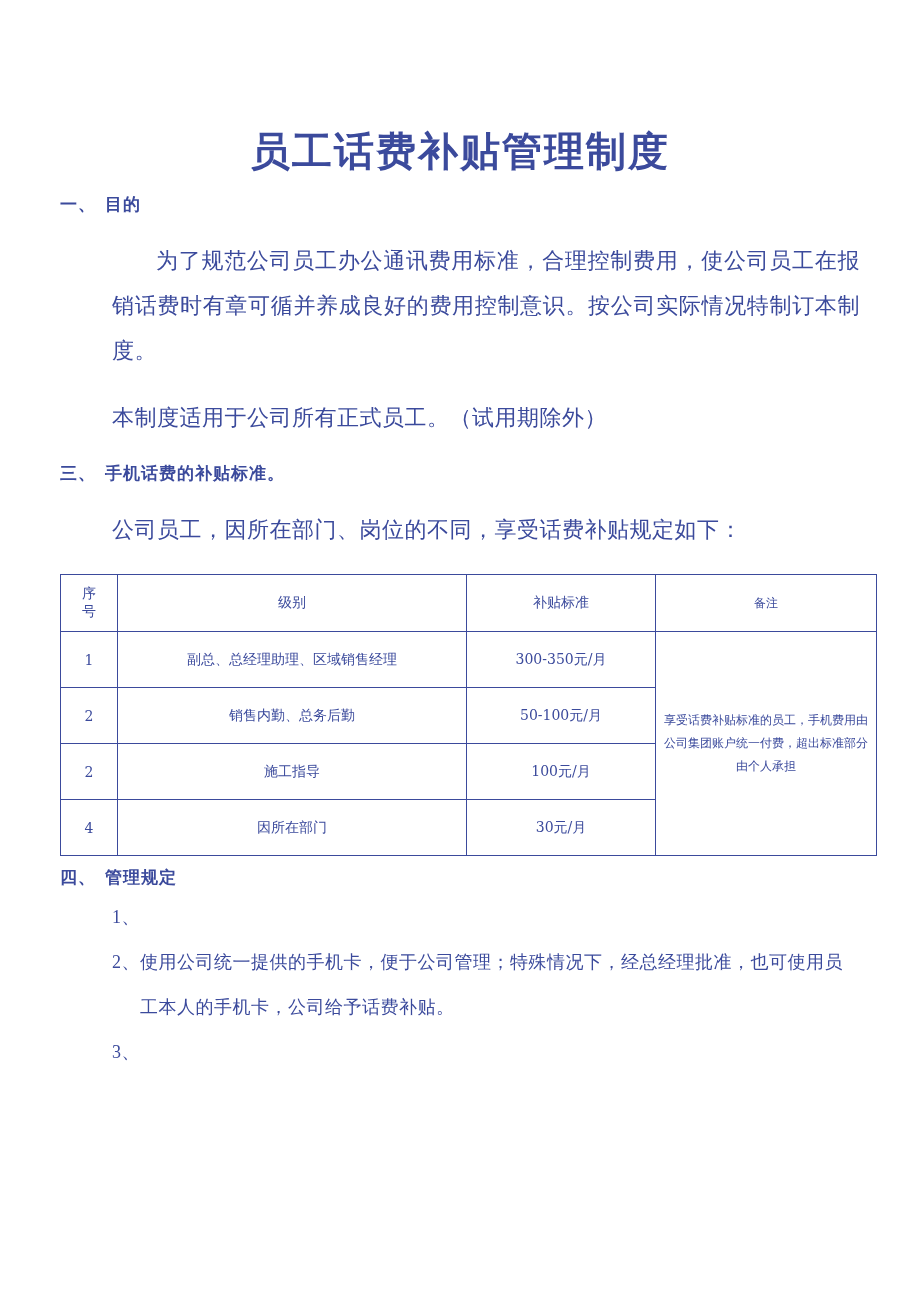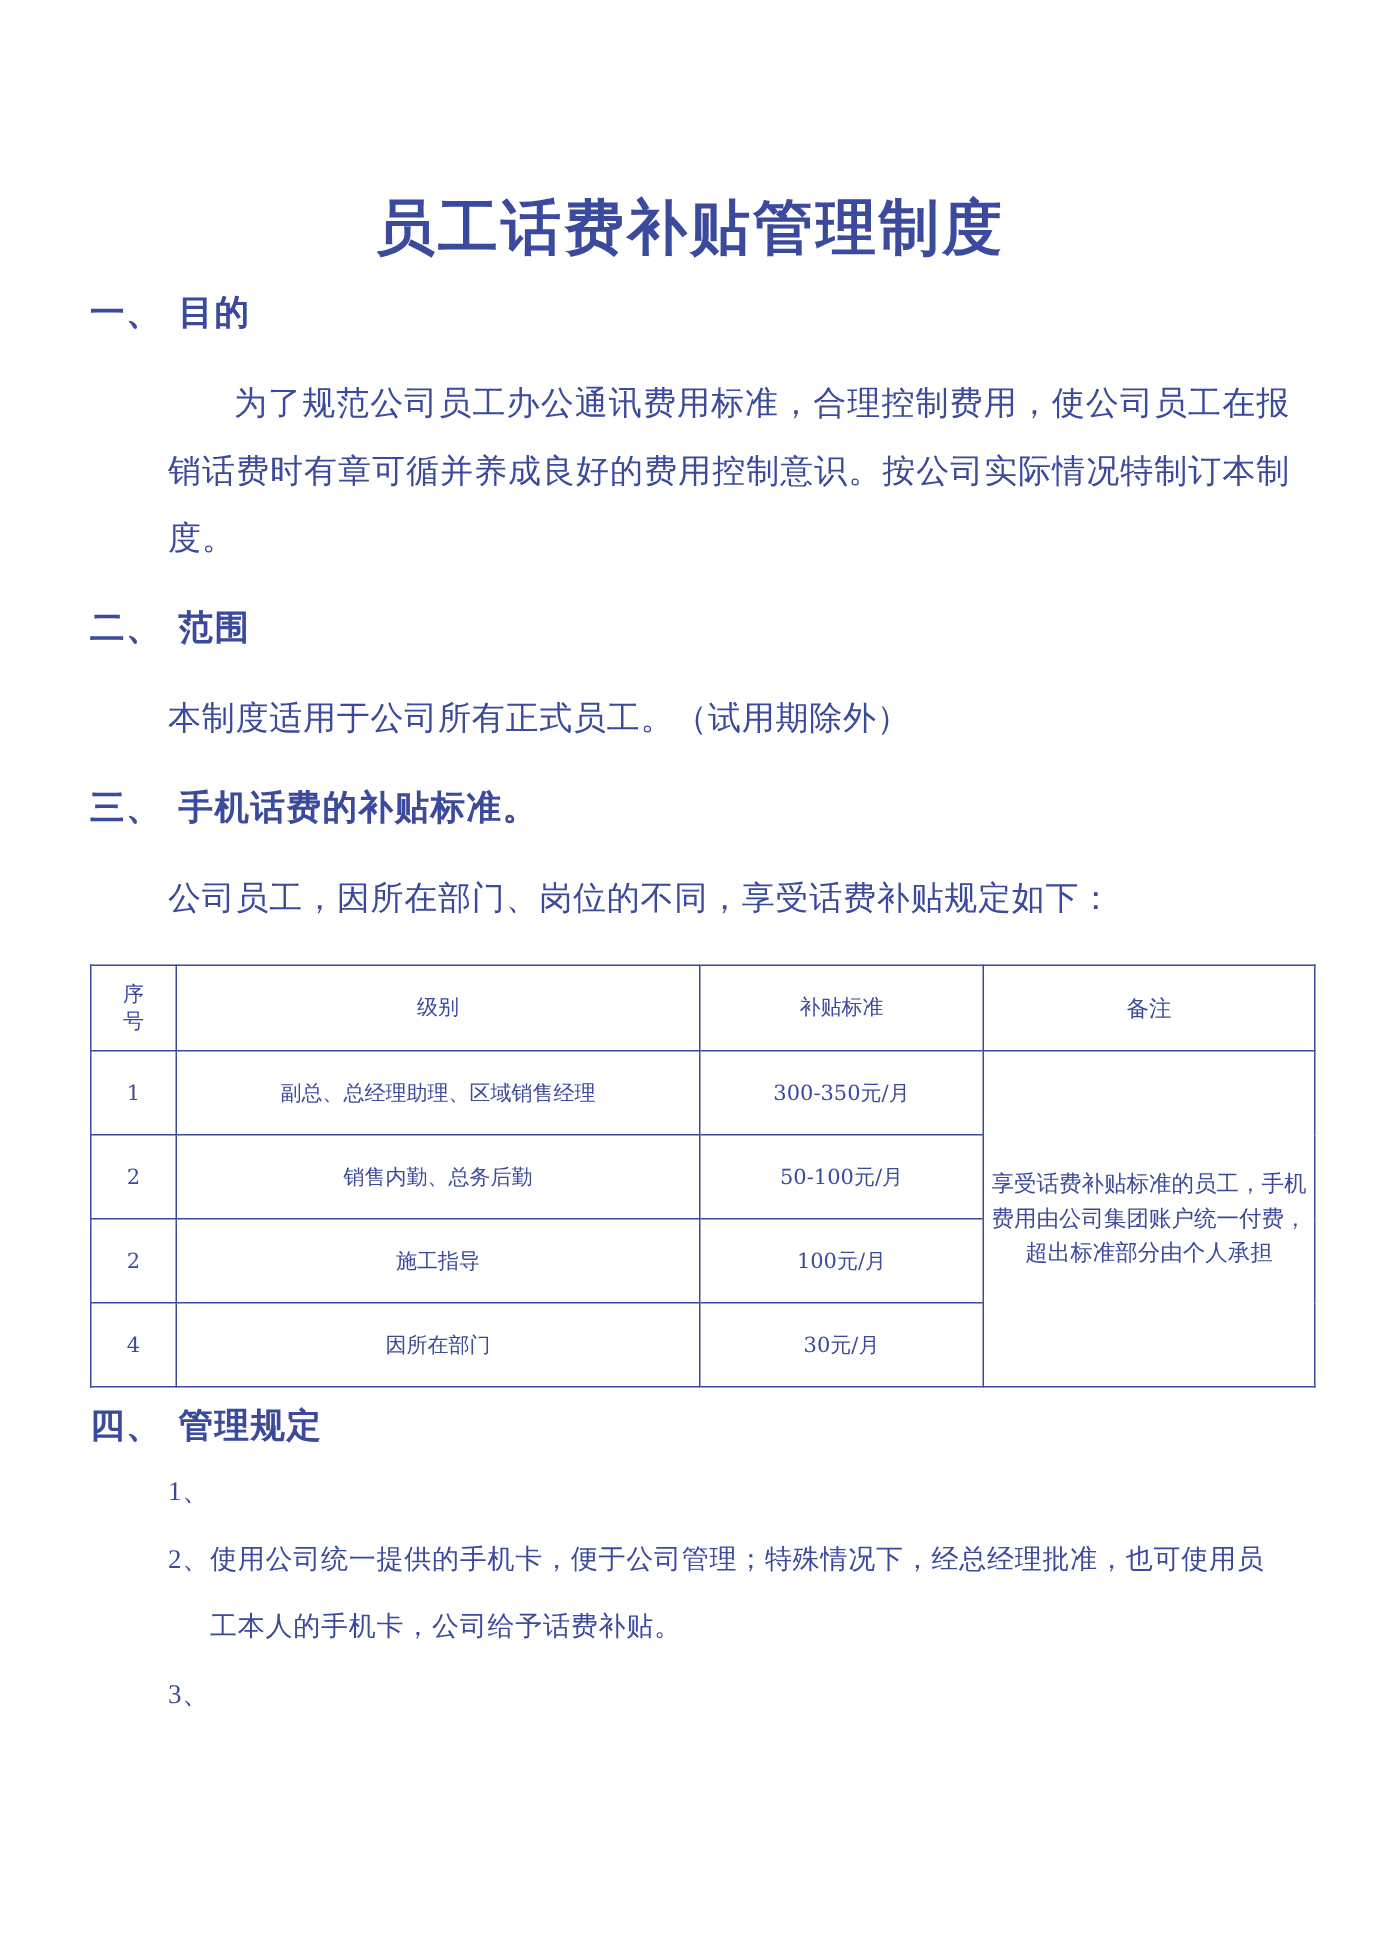--- a/index.html
+++ b/index.html
@@ -25,21 +25,21 @@
   .doc-title {
     text-align: center;
     font-size: 40px;
     font-weight: bold;
     color: #3b4a9c;
     letter-spacing: 2px;
     margin: 28px 0 14px 0;
     font-family: "DejaVu Serif", "Liberation Serif", serif;
   }
   .h-sec {
-    font-size: 23px;
+    font-size: 17px;
     font-weight: bold;
     color: #3b4a9c;
     margin: 10px 0 6px 0;
     letter-spacing: 1px;
     font-family: "DejaVu Serif", "Liberation Serif", serif;
   }
   .h-sec .num {
     margin-right: 2px;
   }
   .para {
@@ -94,21 +94,21 @@
   }
   table.subsidy td.col-level {
     width: 340px;
     margin-top: 30px;
   }
   table.subsidy td.col-std {
     width: 180px;
   }
   table.subsidy td.col-note {
     width: 212px;
-    font-size: 15px;
+    font-size: 12px;
     line-height: 23px;
   }
   tr.head td {
     height: 44px;
     font-size: 14px;
   }
   tr.body td {
     height: 43px;
   }
   .nowrap {
@@ -121,24 +121,20 @@
 <div class="page">
 
   <h1 class="doc-title">员工话费补贴管理制度</h1>
 
   <div class="h-sec">
     <span class="num">一、</span>
     <span>目的</span>
   </div>
   <p class="para indent2">为了规范公司员工办公通讯费用标准，合理控制费用，使公司员工在报销话费时有章可循并养成良好的费用控制意识。按公司实际情况特制订本制度。</p>
 
-  <div class="h-sec">
-    <span class="num">二、</span>
-    <span>范围</span>
-  </div>
   <p class="para pl1">本制度适用于公司所有正式员工。（试用期除外）</p>
 
   <div class="h-sec">
     <span class="num">三、</span>
     <span>手机话费的补贴标准。</span>
   </div>
   <p class="para pl2">公司员工，因所在部门、岗位的不同，享受话费补贴规定如下：</p>
 
   <table class="subsidy">
     <tbody>

